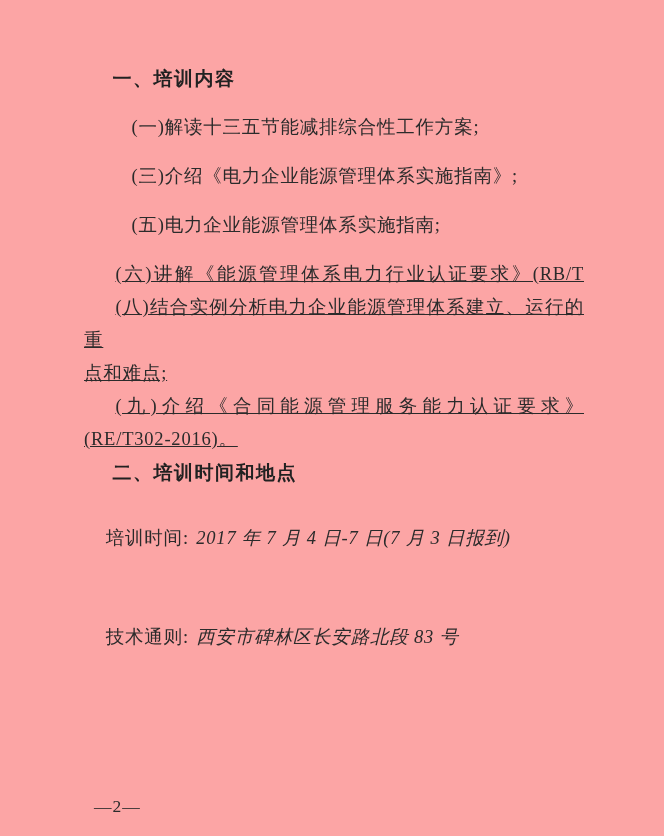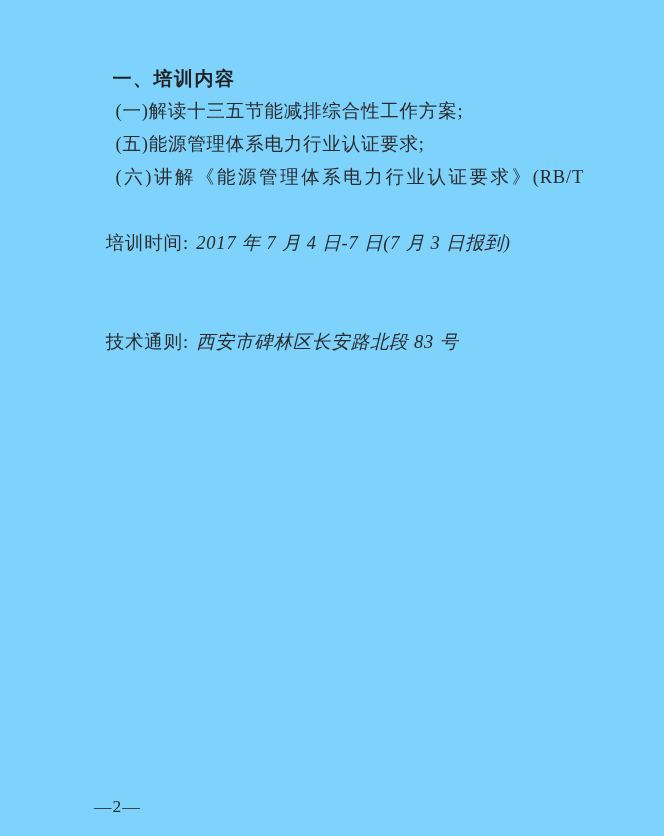--- a/index.html
+++ b/index.html
@@ -5,44 +5,44 @@
   * { box-sizing: border-box; }
   html, body {
     margin: 0;
     padding: 0;
     background: #ffffff;
   }
   .page {
     width: 664px;
     height: 836px;
     position: relative;
-    background: #7dd3fc;
+    background: #fca5a5;
     color: #2b2b2b;
     font-family: "Liberation Serif", "DejaVu Serif", serif;
     font-size: 18.5px;
     letter-spacing: 0.8px;
     line-height: 33px;
     padding: 62px 80px 0 84px;
     overflow: hidden;
   }
   .heading {
     font-family: "Liberation Sans", "DejaVu Sans", sans-serif;
     font-weight: 700;
     font-size: 19px;
     letter-spacing: 1.5px;
     line-height: 33px;
     margin: 0;
     text-indent: 1.5em;
     color: #212121;
   }
   .item {
-    margin: 0;
+    margin: 16px;
     text-indent: 1.7em;
   }
-  .item-multi { margin: 0; }
+  .item-multi { margin: 0; text-decoration: underline; }
   .line1 {
     text-indent: 1.7em;
     text-align: justify;
     text-align-last: justify;
   }
   .line2 { text-indent: 0; }
   .field {
     margin: 0;
     text-indent: 1em;
     white-space: pre-wrap;
@@ -58,29 +58,39 @@
   }
 </style>
 </head>
 <body>
 
 <div class="page">
 
   <h2 class="heading">一、培训内容</h2>
 
   <p class="item">(一)解读十三五节能减排综合性工作方案;</p>
-  <p class="item">(五)能源管理体系电力行业认证要求;</p>
+  <p class="item">(三)介绍《电力企业能源管理体系实施指南》;</p>
+  <p class="item">(五)电力企业能源管理体系实施指南;</p>
 
   <div class="item-multi">
     <div class="line1">(六)讲解《能源管理体系电力行业认证要求》(RB/T</div>
   </div>
 
 
+  <div class="item-multi">
+    <div class="line1">(八)结合实例分析电力企业能源管理体系建立、运行的重</div>
+    <div class="line2">点和难点;</div>
+  </div>
 
+  <div class="item-multi">
+    <div class="line1">(九)介绍《合同能源管理服务能力认证要求》</div>
+    <div class="line2">(RE/T302-2016)。</div>
+  </div>
 
+  <h2 class="heading">二、培训时间和地点</h2>
 
   <div class="field">
     <span class="label">培训时间:</span><span class="value">2017 年 7 月 4 日-7 日(7 月 3 日报到)</span>
   </div>
   <div class="field">
     <span class="label">技术通则:</span><span class="value">西安市碑林区长安路北段 83 号</span>
   </div>
 
   <div class="footer">—2—</div>
 

